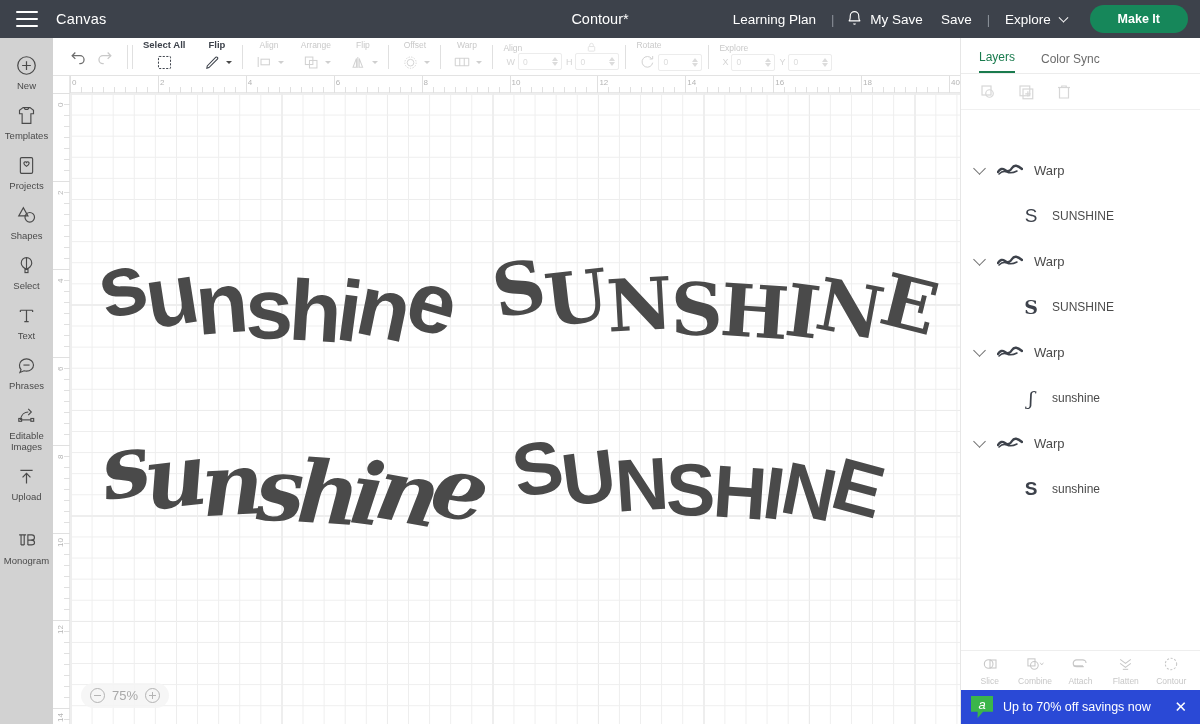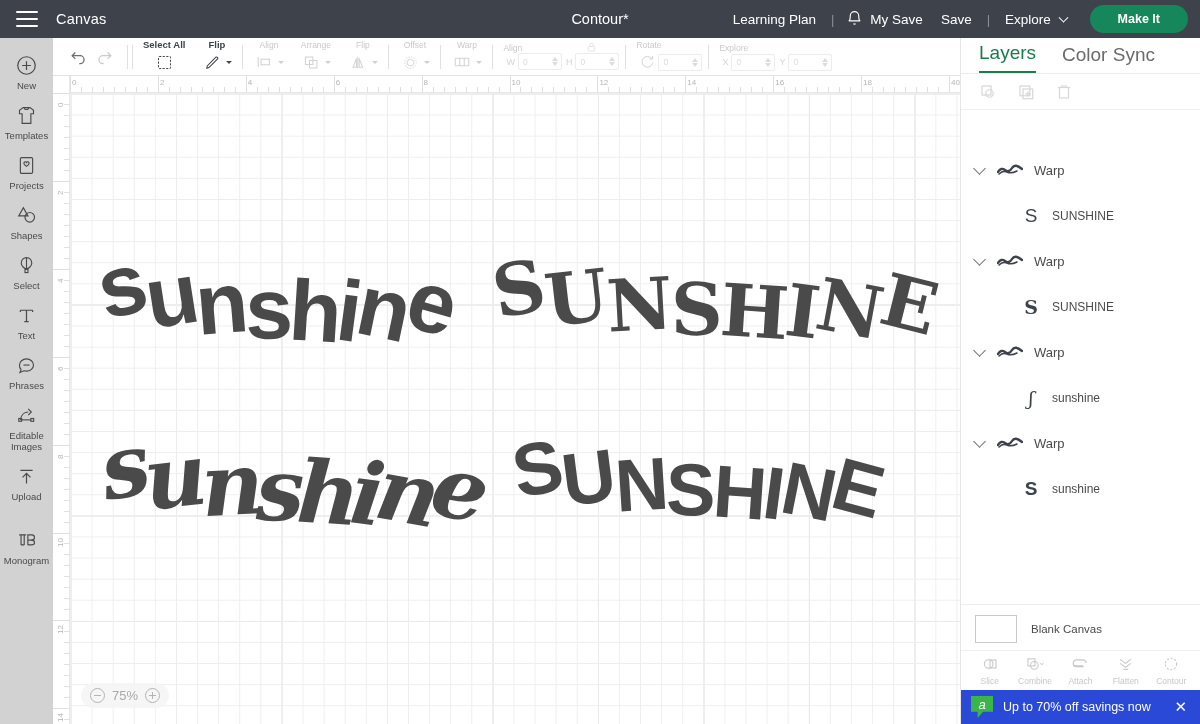--- a/index.html
+++ b/index.html
@@ -125,21 +125,21 @@
   .zbtn:before { content:""; position:absolute; left:2.5px; top:5.8px; width:7px; height:1.4px; background:#b4b4b4;}
   .zbtn.plus:after { content:""; position:absolute; left:5.8px; top:2.5px; width:1.4px; height:7px; background:#b4b4b4;}
 
   
   .rpanel {
     position: absolute; left: 960px; top: 38px; width: 240px; height: 686px;
     background: #ffffff; border-left: 1px solid #e6e6e6;
   }
   .rtabs { display: flex; height: 36px; align-items: flex-end; padding-left: 18px; gap: 26px;
     border-bottom: 1px solid #ececec; }
-  .rtab { font-size: 19px; color: #6b6b6b; padding-bottom: 7px; cursor: pointer; }
+  .rtab { font-size: 12px; color: #6b6b6b; padding-bottom: 7px; cursor: pointer; }
   .rtab.active { color: #1a7b4e; border-bottom: 2.5px solid #1a7b4e; font-weight: normal; }
   .rtools { height: 36px; display: flex; align-items: center; padding-left: 18px; gap: 20px;
     border-bottom: 1px solid #f0f0f0; }
   .rtool { width: 18px; height: 18px; cursor: pointer; opacity: .28; }
   .layers { position: absolute; top: 109px; left: 0; right: 0; bottom: 110px; overflow: hidden; }
   .lgroup { display: flex; align-items: center; height: 46px; padding-left: 14px; cursor: pointer; }
   .lchev { width: 9px; height: 9px; border-right: 1.5px solid #6f6f6f; border-bottom: 1.5px solid #6f6f6f;
     transform: rotate(45deg); margin-right: 12px; margin-top: -4px; }
   .lthumb { width: 28px; height: 18px; display:flex; align-items:center; justify-content:center; margin-right: 10px; }
   .lname { font-size: 13px; color: #4a4a4a; }
@@ -786,24 +786,20 @@
             </svg>
           </span>
           <span class="lname">Warp</span>
         </div>
         <div class="lchild">
           <span class="ct" style="font-weight: bold;">S</span>
           <span class="cn">sunshine</span>
         </div>
       </div>
 
-    <div class="canvasrow">
-      <div class="swatch"></div>
-      <div class="cl">Blank Canvas</div>
-    </div>
 
     <div class="opsbar">
       <div class="op">
         <div class="oi">
           <svg width="16" height="16" viewBox="0 0 24 24" fill="none" stroke="#c7c7c7" stroke-width="1.6">
             <circle cx="10" cy="12" r="6.5"></circle>
               <rect x="12" y="6" width="9" height="12"></rect>
             </svg>
         </div>
         <div class="ol">Slice</div>

